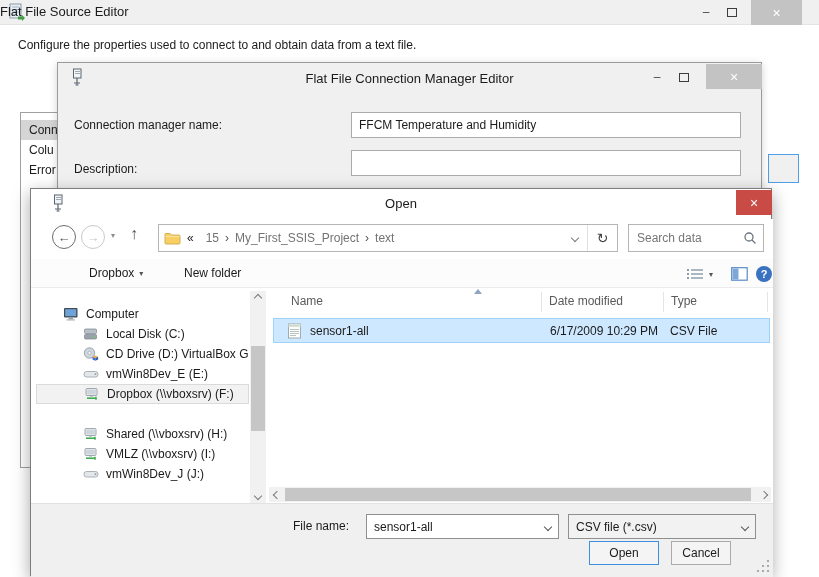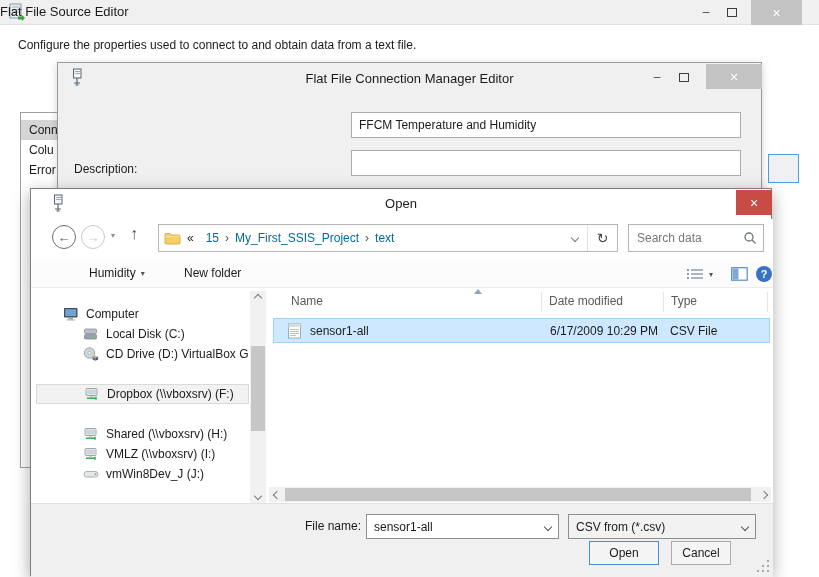--- a/index.html
+++ b/index.html
@@ -53,21 +53,21 @@
   
   .navbar{left:0;top:30px;width:742px;height:40px;background:#fff}
   .circbtn{width:24px;height:24px;border-radius:50%;display:flex;align-items:center;justify-content:center;font-size:13px}
   .back{left:21px;top:6px;border:1px solid #6d6d6d;color:#555}
   .fwd{left:50px;top:6px;border:1px solid #c9c9c9;color:#c9c9c9}
   .navchev{left:80px;top:12px;font-size:8px;color:#8d8d8d}
   .uparrow{left:99px;top:6px;font-size:16px;color:#555}
   .addrbox{left:127px;top:5px;width:460px;height:28px;border:1px solid #b5b5b5;background:#fff;
            display:flex;align-items:center;padding-left:5px;white-space:nowrap}
   .crumb-sep{margin:0 6px;font-size:12px;color:#555}
-  .crumb{color:#0369a1}
+  .crumb{color:#737373}
   .addr-right{margin-left:auto;display:flex;align-items:center;height:100%}
   .addr-divider{width:1px;height:100%;background:#e0e0e0;margin-left:9px}
   .refreshbtn{width:29px;height:100%;display:flex;align-items:center;justify-content:center;color:#444;font-size:14px}
   .searchbox{left:597px;top:5px;width:136px;height:28px;border:1px solid #b5b5b5;background:#fff;
              display:flex;align-items:center;padding:0 6px 0 8px}
   .searchbox input{flex:1;min-width:0;border:0;outline:none;font:inherit;color:#ec4899}
   .searchbox input::placeholder{color:#767676;opacity:1}
 
   
   .toolbar{left:0;top:70px;width:742px;height:29px;background:#fcfcfc;border-bottom:1px solid #ececec}
@@ -93,21 +93,21 @@
   .frow{left:242px;top:30px;width:497px;height:25px;background:#cde8ff;border:1px solid #9ed2f8;
         display:flex;align-items:center;padding-left:13px;gap:8px}
   .frow .cell{position:absolute;white-space:nowrap}
 
   .hscroll{left:238px;top:199px;width:502px;height:15px;background:#f1f1f1}
   .hscroll .arr{position:absolute;top:0;width:15px;height:15px;display:flex;align-items:center;justify-content:center}
   .hscroll .thumb{position:absolute;left:16px;top:1px;width:466px;height:13px;background:#c6c6c6}
 
   
   .footer{left:0;top:314px;width:742px;height:74px;background:#f0f0f0;border-top:1px solid #e2e2e2}
-  .fn-label{left:262px;top:15px;width:68px;text-align:right}
+  .fn-label{left:262px;top:15px;width:68px;}
   .combo{height:25px;border:1px solid #8f8f8f;display:flex;align-items:center;padding-left:7px;white-space:nowrap}
   .combo .cchev{margin-left:auto;width:20px;display:flex;align-items:center;justify-content:center;align-self:stretch}
   .fn-combo{left:335px;top:10px;width:193px;background:#fff}
   .ft-combo{left:537px;top:10px;width:188px;background:#f2f2f2}
   .btn{height:24px;display:flex;align-items:center;justify-content:center;background:#f4f4f4}
   .openbtn{left:558px;top:37px;width:70px;border:1px solid #3d8fe0}
   .cancelbtn{left:640px;top:37px;width:60px;border:1px solid #ababab}
   .grip{left:726px;top:56px;width:12px;height:12px}
   .grip i{position:absolute;width:2px;height:2px;background:#a9a9a9}
   .grip i:nth-child(1){right:0;bottom:0}.grip i:nth-child(2){right:5px;bottom:0}
@@ -171,20 +171,21 @@
     <div class="abs titlebtn ffcm-min">
         <span>–</span>
       </div>
     <div class="abs titlebtn ffcm-max">
         <span class="maxglyph"></span>
       </div>
     <div class="abs closeblk ffcm-close">
         <span>×</span>
       </div>
 
+    <div class="abs ffcm-label" style="top:55px">Connection manager name:</div>
     <div class="abs ffcm-tb" style="top:49px">FFCM Temperature and Humidity</div>
 
     <div class="abs ffcm-label" style="top:99px">Description:</div>
     <div class="abs ffcm-tb" style="top:87px"></div>
   </div>
 
   <div class="abs open">
 
     <span class="abs open-icon">
       <svg width="14" height="19" viewBox="0 0 14 19">
@@ -239,21 +240,21 @@
           <svg width="14" height="14" viewBox="0 0 14 14">
               <circle cx="6" cy="6" r="4" fill="none" stroke="#6b7680" stroke-width="1.3"></circle>
               <line x1="9" y1="9" x2="12.5" y2="12.5" stroke="#6b7680" stroke-width="1.3"></line>
             </svg>
         </span>
       </div>
     </div>
 
     <div class="abs toolbar">
       <div class="abs tbitem" style="left:58px">
-        <span>Humidity</span>
+        <span>Dropbox</span>
         <span class="ddglyph">▾</span>
       </div>
       <div class="abs tbitem" style="left:153px">
         <span>New folder</span>
       </div>
       <div class="abs tbitem" style="left:655px;top:8px">
         <span style="display:inline-flex">
           <svg width="18" height="14" viewBox="0 0 18 14">
               <g fill="#8e9aa7">
                 <rect x="1" y="2" width="2" height="2"></rect>
@@ -311,20 +312,29 @@
         <span class="tico">
             <svg width="16" height="14" viewBox="0 0 16 14">
               <circle cx="6.5" cy="6" r="5.2" fill="#cfd6dc" stroke="#8b949c" stroke-width="0.8"></circle>
               <circle cx="6.5" cy="6" r="1.6" fill="#f4f6f8" stroke="#99a2aa" stroke-width="0.6"></circle>
               <path d="M9.5 9.8 l2.8 -1.4 2.8 1.4 -2.8 1.4 z" fill="#f0a93c"></path>
               <path d="M9.5 9.8 l2.8 1.4 0 2.6 -2.8 -1.4 z" fill="#3b6fd4"></path>
               <path d="M15.1 9.8 l-2.8 1.4 0 2.6 2.8 -1.4 z" fill="#2f59ab"></path>
             </svg>
           </span>
         <span>CD Drive (D:) VirtualBox Gue</span>
+      </div>
+      <div class="abs trow child" style="top:76px">
+        <span class="tico">
+            <svg width="16" height="14" viewBox="0 0 16 14">
+              <rect x="1" y="4.5" width="14" height="5.5" rx="2.5" fill="#e3e7ea" stroke="#98a1a8" stroke-width="0.8"></rect>
+              <circle cx="12.5" cy="7.2" r="0.9" fill="#8f989f"></circle>
+            </svg>
+          </span>
+        <span>vmWin8Dev_E (E:)</span>
       </div>
       <div class="abs trow child sel" style="top:96px">
         <span class="tico">
             <svg width="16" height="14" viewBox="0 0 16 14">
               <rect x="2" y="1.5" width="11" height="7" rx="1" fill="#e9edf0" stroke="#8b949c" stroke-width="0.8"></rect>
               <rect x="3.2" y="2.7" width="8.6" height="4.6" fill="#cdd5da"></rect>
               <rect x="6" y="8.5" width="3" height="1" fill="#9aa3ab"></rect>
               <path d="M3 11.2 h9" stroke="#3fae52" stroke-width="1.6"></path>
               <path d="M12 9.7 v3" stroke="#3fae52" stroke-width="1.6"></path>
             </svg>
@@ -423,21 +433,21 @@
       <div class="abs fn-label">File name:</div>
 
       <div class="abs combo fn-combo">
         <span>sensor1-all</span>
         <span class="cchev">
             <span class="chev down"></span>
           </span>
       </div>
 
       <div class="abs combo ft-combo">
-        <span>CSV from (*.csv)</span>
+        <span>CSV file (*.csv)</span>
         <span class="cchev">
             <span class="chev down"></span>
           </span>
       </div>
 
       <div class="abs btn openbtn">Open</div>
       <div class="abs btn cancelbtn">Cancel</div>
 
       <div class="abs grip">
           <i></i>

